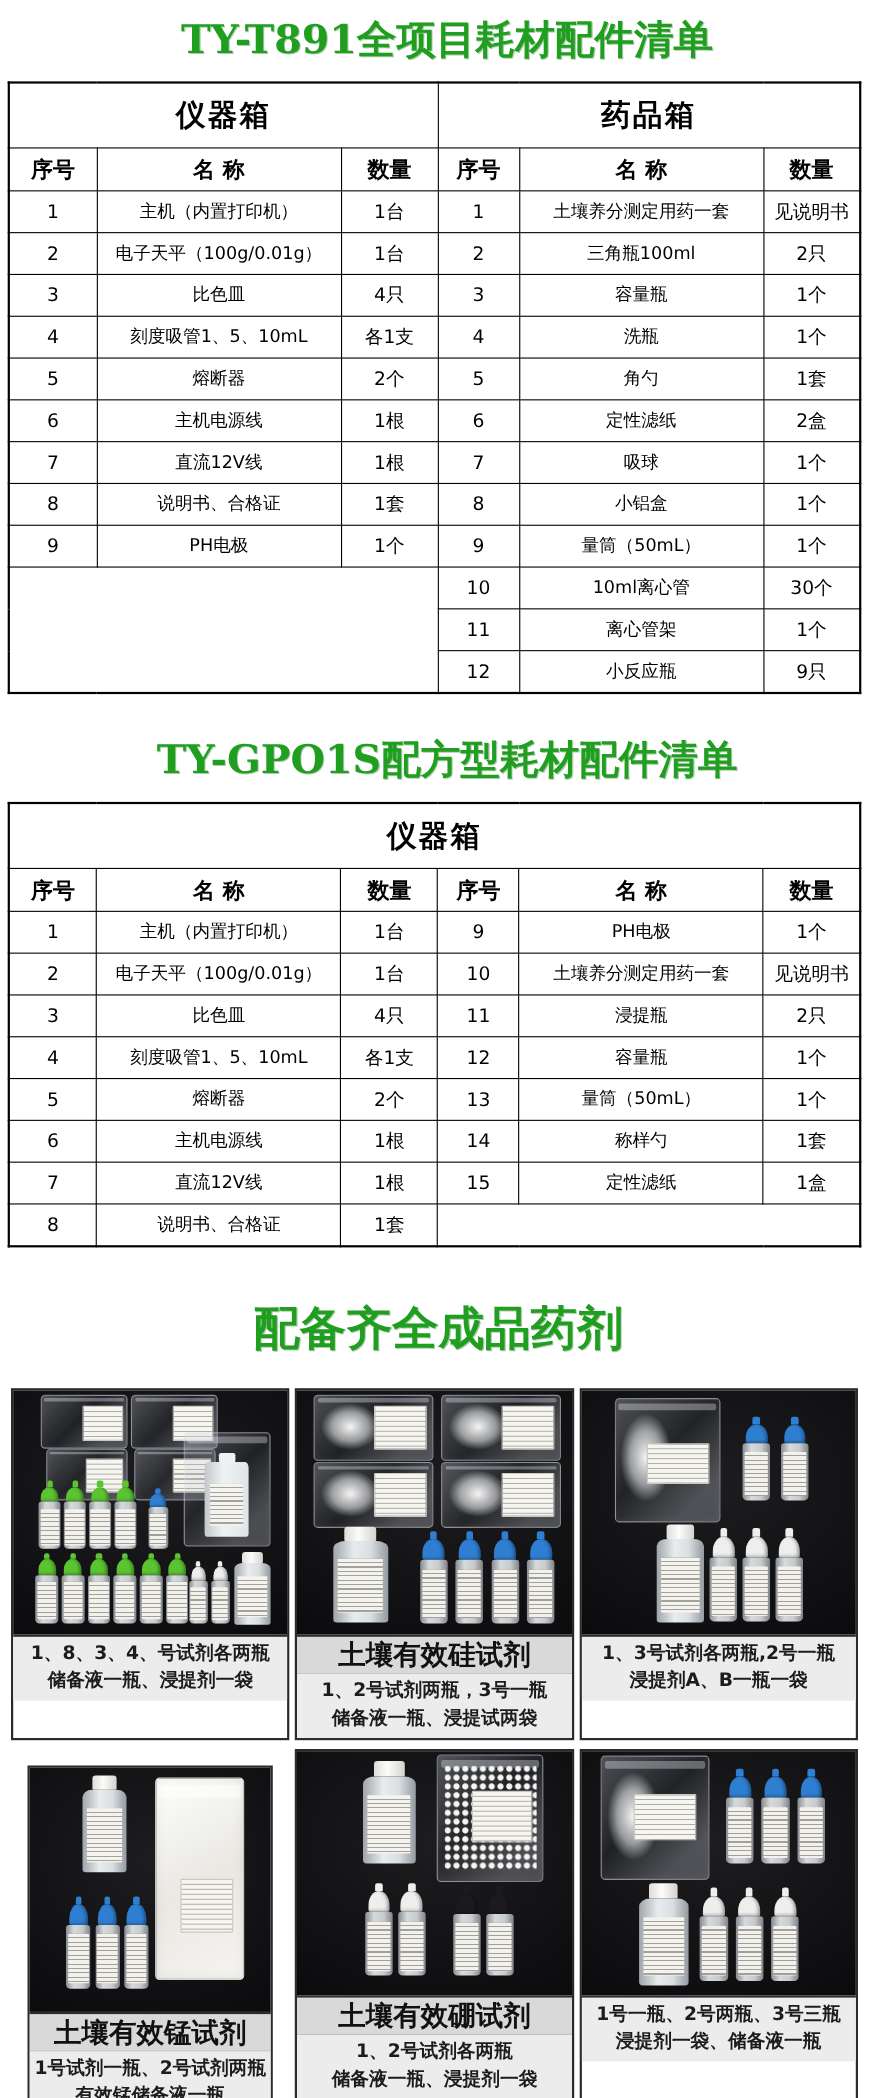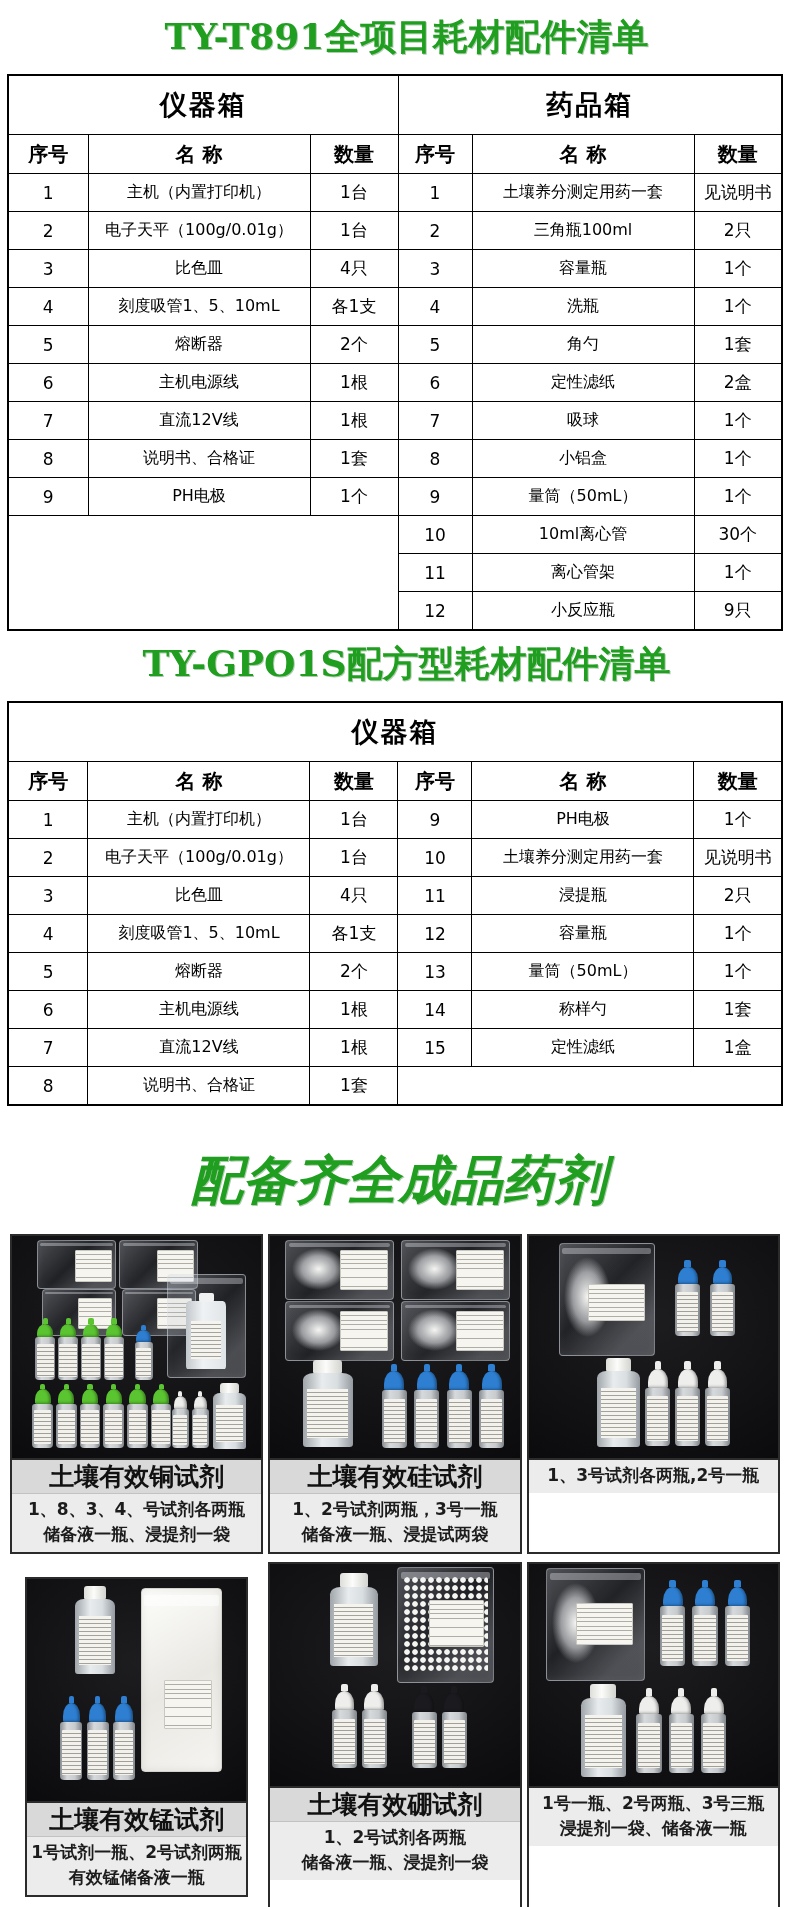--- a/index.html
+++ b/index.html
@@ -1,21 +1,21 @@
 <!DOCTYPE html>
 <html><head>
 <meta charset="utf-8">
 <style>
   html,body{margin:0;padding:0;background:#ffffff;}
   .page{width:790px;margin:0 auto;background:#fff;font-family:"DejaVu Sans",sans-serif;padding:12px 0 40px 0;box-sizing:border-box;}
   .sec-title{font-family:"DejaVu Serif","DejaVu Sans",serif;font-weight:bold;color:#1f9e1f;text-align:center;
              text-shadow:1px 1px 0 rgba(20,110,20,.35);white-space:nowrap;padding-left:23px;}
   #title-1{font-size:36px;margin:0 0 14px 0;line-height:48px;}
-  #title-2{font-size:36px;margin:8px 0 14px 0;line-height:48px;}
-  #title-3{font-size:52px;margin:46px 16px 26px 0;line-height:56px;font-style:italic;}
+  #title-2{font-size:36px;margin:36px 0 14px 0;line-height:48px;}
+  #title-3{font-size:42px;margin:46px 16px 26px 0;line-height:56px;}
 
   table.list{border-collapse:collapse;table-layout:fixed;margin:0 auto;width:774px;border:2px solid #000;}
   table.list th,table.list td{border:1px solid #000;text-align:center;white-space:nowrap;overflow:hidden;padding:0;color:#000;}
   tr.box-row th{height:58px;font-size:27px;font-weight:bold;letter-spacing:2px;}
   tr.colhead-row th{height:38px;font-size:20px;font-weight:bold;}
   tr.data-row td{height:37px;font-size:17px;}
   tr.data-row td[data-name="item-name"]{font-size:16px;}
 
   .photo-grid{display:grid;grid-template-columns:repeat(3,1fr);gap:8px 5px;padding:0 10px;}
   .tile{border:2px solid #2b2b2b;background:#fff;}
@@ -374,21 +374,20 @@
             </div>
           </div>
           <div class="item bottle" data-name="reagent-stock-bottle" style="left: 80.5%; top: 66%; width: 13.5%; height: 30%;">
             <div class="bcap" data-name="bottle-cap"></div>
             <div class="bbody" data-name="bottle-body">
               <div class="blabel" data-name="bottle-label"></div>
             </div>
           </div>
         </div>
         <figcaption data-name="reagent-caption">
-          <div class="cap-title" data-name="reagent-title">土壤有效铜试剂</div>
           <div class="cap-desc" data-name="reagent-desc">
             <div data-name="reagent-desc-line">1、8、3、4、号试剂各两瓶</div>
             <div data-name="reagent-desc-line">储备液一瓶、浸提剂一袋</div>
           </div>
         </figcaption>
       </figure>
       <figure class="tile" data-name="reagent-tile-silicon" style="margin: 0px;">
         <div class="scene" data-name="reagent-photo-silicon">
           <div class="item bag v-crystal" data-name="reagent-bag-crystal" style="left: 6%; top: 2%; width: 43%; height: 26%;">
             <div class="baglabel" data-name="bag-label" style="left: 50%; top: 15%; width: 43%; height: 66%;"></div>
@@ -488,20 +487,21 @@
             <div class="nib" data-name="bottle-nib" style="background: rgb(238, 238, 236);"></div>
             <div class="dcap" data-name="bottle-cap" style="background: rgb(238, 238, 236);"></div>
             <div class="dbody" data-name="bottle-body">
               <div class="dlabel" data-name="bottle-label"></div>
             </div>
           </div>
         </div>
         <figcaption data-name="reagent-caption">
           <div class="cap-desc" data-name="reagent-desc">
             <div data-name="reagent-desc-line">1、3号试剂各两瓶,2号一瓶</div>
+            <div data-name="reagent-desc-line">浸提剂A、B一瓶一袋</div>
           </div>
         </figcaption>
       </figure>
       <figure class="tile" data-name="reagent-tile-manganese" style="margin: 15px;">
         <div class="scene" data-name="reagent-photo-manganese">
           <div class="item bottle" data-name="reagent-stock-bottle" style="left: 22%; top: 3%; width: 18%; height: 40%;">
             <div class="bcap" data-name="bottle-cap"></div>
             <div class="bbody" data-name="bottle-body">
               <div class="blabel" data-name="bottle-label"></div>
             </div>

